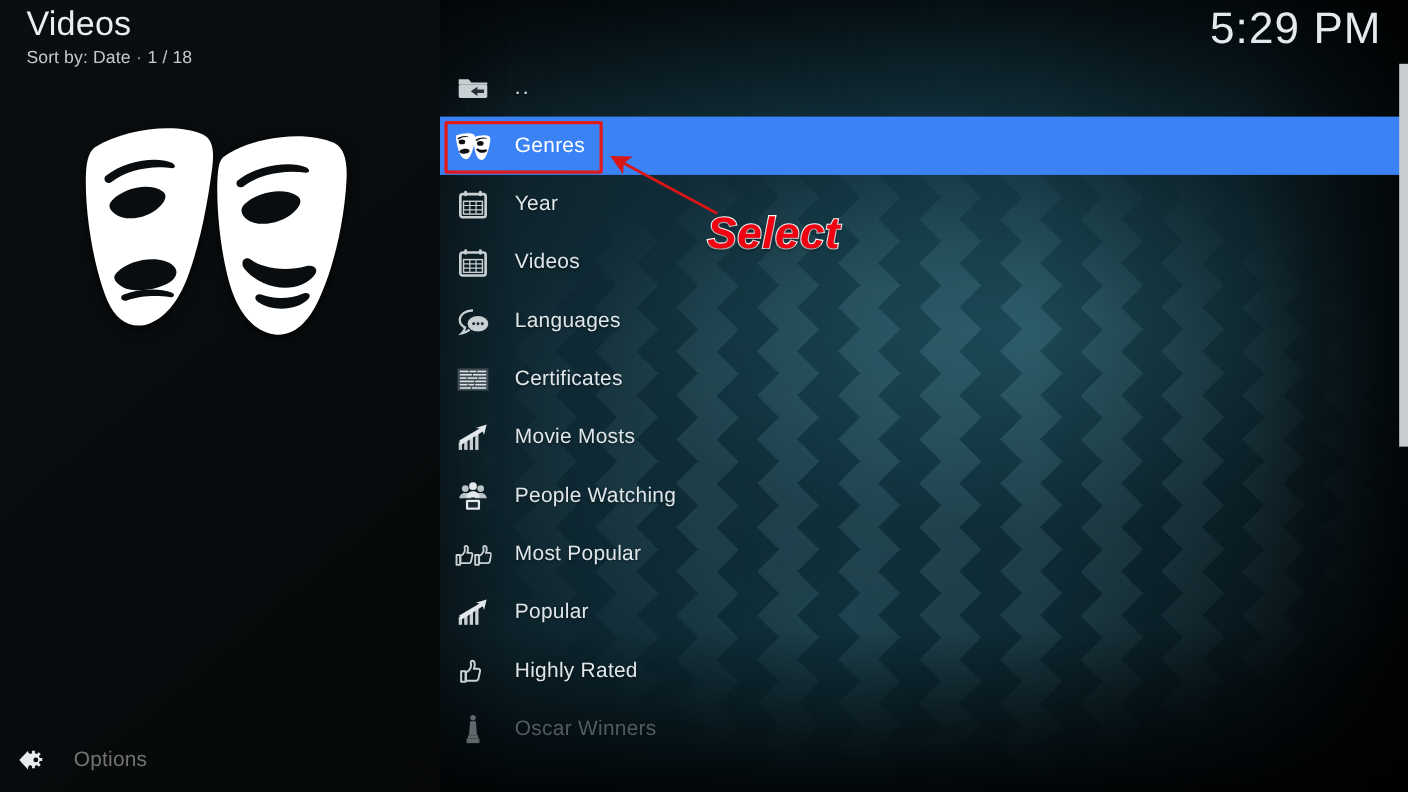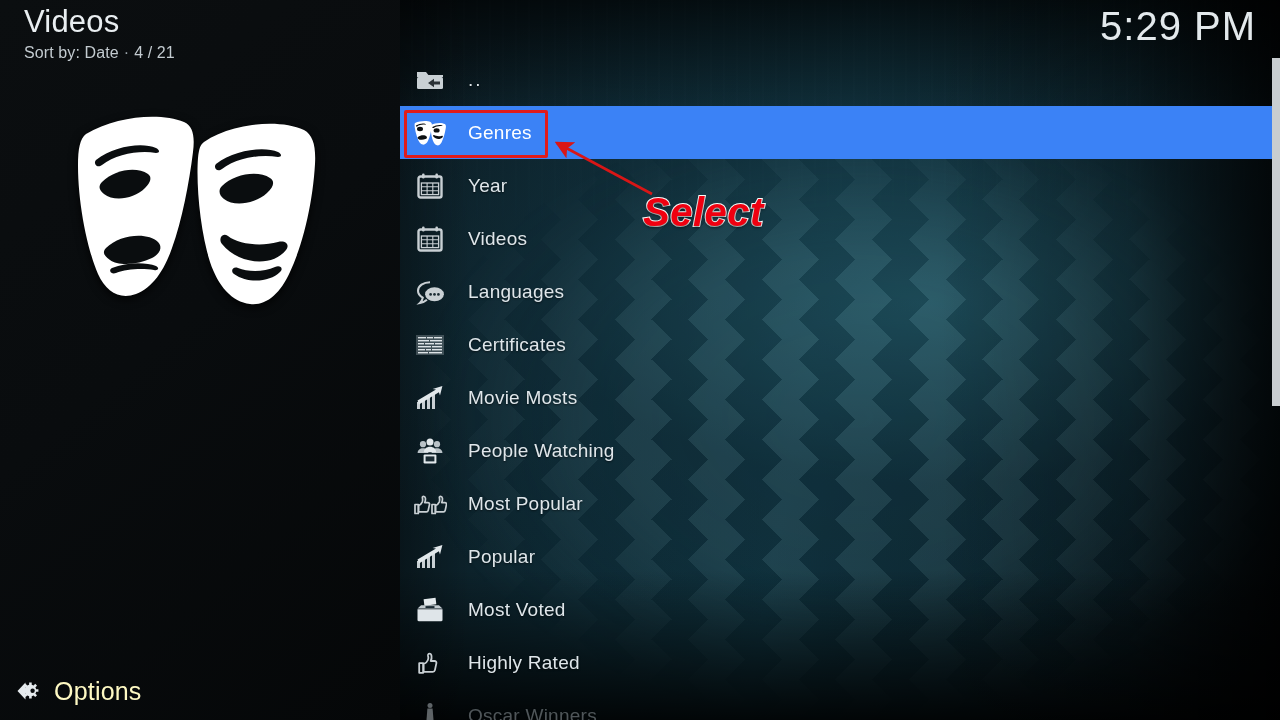--- a/index.html
+++ b/index.html
@@ -106,21 +106,21 @@
   }
 
   
   .scroll-track{ position:absolute; right:0; top:58px; width:8px; height:348px; background:rgba(255,255,255,.07); }
   .scroll-thumb{ position:absolute; right:0; top:58px; width:8px; height:348px; background:#c8cdd0; }
 
   
   .footer{ position:absolute; left:0; bottom:0; width:400px; height:58px;
     display:flex; align-items:center; padding-left:10px; }
   .footer .ico{ width:38px; display:flex; align-items:center; justify-content:center; }
-  .footer .lbl{ font-size:25px; color:#fef9c3; margin-left:6px; letter-spacing:.2px; }
+  .footer .lbl{ font-size:19px; color:#737373; margin-left:19px; letter-spacing:.2px; }
 </style>
 </head>
 <body>
 
 <div id="screen">
 
   <div class="bg-base"></div>
   <div class="bg-chevron" id="chevron">
       <i style="top: 0px; background-position: 26px 0px; transform: scaleX(-1);"></i>
       <i style="top: 20px; background-position: 0px 0px; transform: scaleX(1);"></i>
@@ -159,21 +159,21 @@
       <i style="top: 680px; background-position: 26px 0px; transform: scaleX(-1);"></i>
       <i style="top: 700px; background-position: 0px 0px; transform: scaleX(1);"></i>
     </div>
   <div class="bg-streaks"></div>
   <div class="bg-vign"></div>
   <div class="left-pane"></div>
 
   <div class="header">
     <div class="title">Videos</div>
     <div class="subtitle">
-      <span>Sort by: Date</span><span class="dot">·</span><span>4 / 21</span>
+      <span>Sort by: Date</span><span class="dot">·</span><span>1 / 18</span>
     </div>
   </div>
 
   <div class="clock">5:29 PM</div>
 
   <div class="artwork">
     <svg viewBox="0 0 250 235" xmlns="http://www.w3.org/2000/svg">
 
       <path fill="#ffffff" d="M14 26 C44 8 88 4 112 14 C121 18 123 28 121 44 C117 76 110 112 100 140
         C92 163 80 180 64 186 C48 192 34 184 26 166 C14 138 6 92 6 58 C6 40 8 31 14 26 Z"></path>
@@ -329,31 +329,20 @@
               <rect x="12" y="11" width="3" height="13"></rect>
               <rect x="17" y="8" width="3" height="16"></rect>
             </g>
             <path fill="#e2e8eb" d="M2.5 15.5 L21 4.6 l-3.4-.6 L27.4 1 l-2.4 9.5 -1.1-3.3 L4 19.6 Z"></path>
           </svg>
         </div>
         <div class="lbl">Popular</div>
       </div>
       <div class="row">
         <div class="ico">
-          <svg width="30" height="26" viewBox="0 0 30 26">
-            <rect x="9" y="1.5" width="12" height="6.5" fill="#e4eaed" transform="rotate(-7 15 5)"></rect>
-            <path fill="#c3ccd1" d="M2.5 11.5h25l-3.6-3.2H6.1z"></path>
-            <path fill="#dfe5e9" d="M2.5 12.2h25V23c0 .7-.5 1.2-1.2 1.2H3.7c-.7 0-1.2-.5-1.2-1.2z"></path>
-            <rect x="10.5" y="9.1" width="9" height="1.9" fill="#1b2b33"></rect>
-          </svg>
-        </div>
-        <div class="lbl">Most Voted</div>
-      </div>
-      <div class="row">
-        <div class="ico">
           <svg width="26" height="24" viewBox="0 0 26 24">
             <g fill="none" stroke="#c9d0d4" stroke-width="1.8" stroke-linejoin="round">
               <path d="M2.2 12.2h4v9.6h-4z"></path>
               <path d="M6.6 13.2c1.9-.6 3.5-2.3 4.3-4.2.6-1.5.4-3.5.1-4.5-.2-1 .5-1.9 1.4-1.9 1.1 0 1.9.9 2.1 2.2.3 1.6-.2 3.9-.8 5.2h3.8c1.3 0 2.1.9 1.9 2.1l-1.5 7c-.2 1-1.1 1.7-2.1 1.7H6.6z"></path>
             </g>
           </svg>
         </div>
         <div class="lbl">Highly Rated</div>
       </div>
       <div class="row dim">

